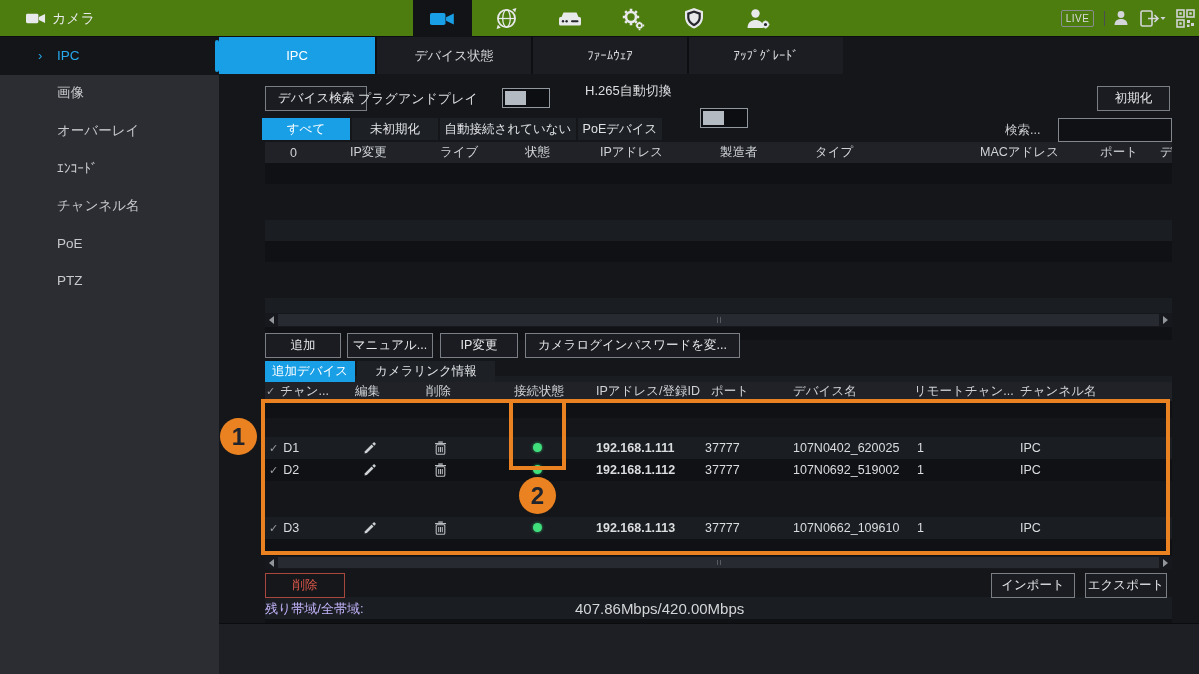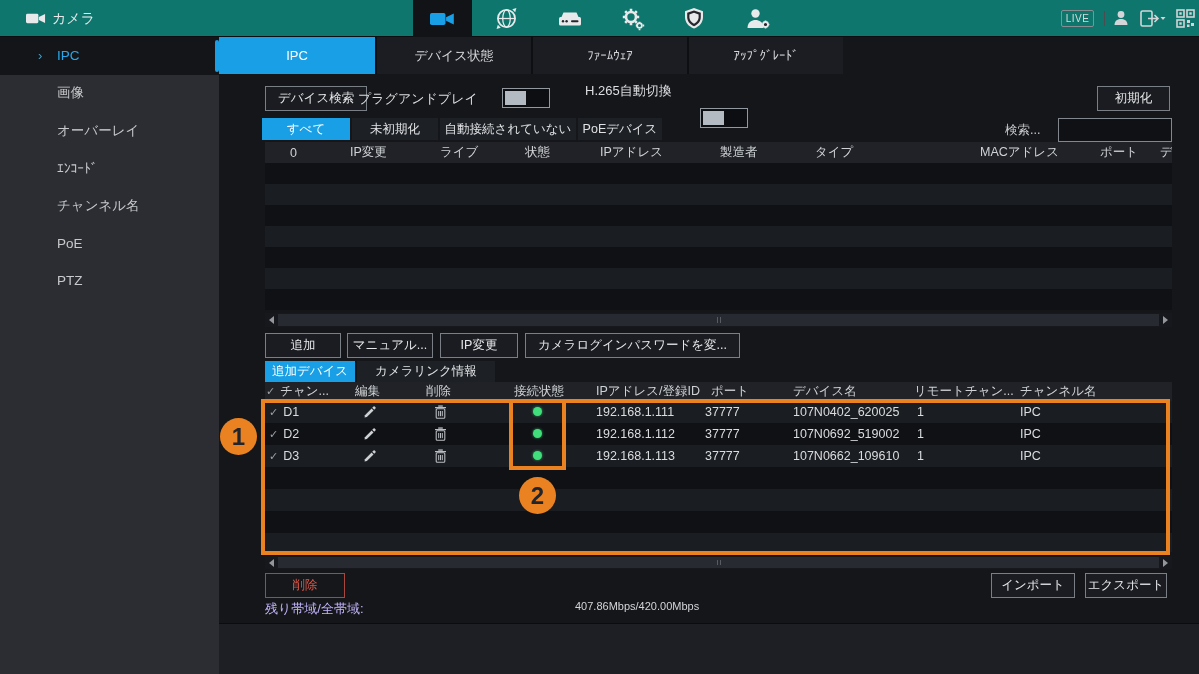--- a/index.html
+++ b/index.html
@@ -1,21 +1,21 @@
 <!DOCTYPE html>
 <html><head>
 <meta charset="utf-8">
 <style>
   html,body{margin:0;padding:0;background:#000;}
   *{box-sizing:border-box;font-family:"Liberation Sans","DejaVu Sans",sans-serif;}
   .screen{position:relative;width:1199px;height:674px;overflow:hidden;background:#141619;}
   .abs{position:absolute;}
 
   
-  .topbar{left:0;top:0;width:1199px;height:37px;background:#0f766e;border-bottom:1px solid #0c0d10;}
+  .topbar{left:0;top:0;width:1199px;height:37px;background:#4d7c0f;border-bottom:1px solid #0c0d10;}
   .tb-title{left:52px;top:0;height:37px;display:flex;align-items:center;color:#e8e9eb;font-size:14px;}
   .tb-camicon{left:26px;top:11px;}
   .tb-activetile{left:413px;top:0;width:59px;height:37px;background:#121317;display:flex;align-items:center;justify-content:center;cursor:pointer;}
   .tb-ic{top:0;width:46px;height:37px;display:flex;align-items:center;justify-content:center;cursor:pointer;}
   .live{left:1061px;top:10px;width:33px;height:17px;border:1px solid #898d92;border-radius:2px;color:#d9dbdd;font-size:10px;display:flex;align-items:center;justify-content:center;letter-spacing:.5px;cursor:pointer;}
   .tb-sep{left:1104px;top:11px;width:1px;height:15px;background:#4a4d52;}
 
   
   .sidebar{left:0;top:37px;width:219px;height:637px;background:#2b2d32;}
   .side-item{position:relative;height:37.5px;display:flex;align-items:center;color:#c7c9cc;font-size:13.5px;padding-left:57px;cursor:pointer;}
@@ -39,40 +39,40 @@
   .ftab{height:22px;display:flex;align-items:center;justify-content:center;background:#1d2025;color:#e0e2e4;font-size:12.5px;cursor:pointer;}
   .ftab.active{background:#189fe6;color:#fff;}
   .search-input{width:114px;height:24px;border:1px solid #82878d;background:#0f1115;color:#e5e6e8;font-size:12px;padding:0 6px;outline:none;}
 
   .t-head{display:grid;background:#202227;color:#cfd2d5;font-size:12.5px;align-items:center;}
   .t1-cols{grid-template-columns:60px 90px 85px 75px 120px 95px 180px 120px 60px 1fr;}
   .t1-cols>div{padding-left:25px;white-space:nowrap;overflow:hidden;}
   .t1-cols>div:nth-child(n+8){padding-left:10px;}
   .t1-row{height:21px;}
   .row-dark{background:#0f1115;}
-  .row-light{background:#1a1d22;}
+  .row-light{background:#1a1d22;margin-top:36px;}
 
   .t2-cols{grid-template-columns:85px 70px 90px 70px 120px 75px 135px 105px 1fr;}
   .t2-head{height:19px;}
   .t2-head>div{white-space:nowrap;overflow:hidden;}
   .t2-head>div:nth-child(1){padding-left:1px;}
   .t2-head>div:nth-child(2){padding-left:5px;}
   .t2-head>div:nth-child(3){padding-left:6px;}
   .t2-head>div:nth-child(4){padding-left:4px;}
   .t2-head>div:nth-child(5){padding-left:16px;}
   .t2-head>div:nth-child(6){padding-left:11px;}
   .t2-head>div:nth-child(7){padding-left:18px;}
   .t2-head>div:nth-child(8){padding-left:4px;}
   .t2-head>div:nth-child(9){padding-left:5px;}
   .t2-row{display:grid;height:22px;align-items:center;font-size:12.5px;color:#dadcde;}
   .t2-row>div{white-space:nowrap;overflow:hidden;}
   .t2-row>div:nth-child(1){padding-left:4px;}
   .t2-row>div:nth-child(2){padding-left:13px;}
   .t2-row>div:nth-child(3){padding-left:14px;}
-  .t2-row>div:nth-child(5){padding-left:16px;}
+  .t2-row>div:nth-child(5){padding-left:16px;font-weight:bold;}
   .t2-row>div:nth-child(6){padding-left:5px;}
   .t2-row>div:nth-child(7){padding-left:18px;}
   .t2-row>div:nth-child(8){padding-left:7px;}
   .t2-row>div:nth-child(9){padding-left:5px;}
   .chk{color:#9ea2a6;font-size:11px;margin-right:5px;}
   .dot{display:inline-block;width:9px;height:9px;border-radius:50%;background:#40df7c;margin-left:23px;box-shadow:0 0 3px rgba(64,223,124,.7);}
 
   .hscroll{height:14px;background:#16181d;display:flex;align-items:stretch;}
   .hs-arrow{width:13px;display:flex;align-items:center;justify-content:center;cursor:pointer;}
   .tri-l{width:0;height:0;border-top:4px solid transparent;border-bottom:4px solid transparent;border-right:5px solid #93979c;}
@@ -395,21 +395,21 @@
       <div class="hs-arrow">
           <span class="tri-r"></span>
         </div>
     </div>
 
     <div class="abs btn btn-delete" style="left:46px;top:499px;">削除</div>
     <div class="abs btn" style="left:772px;top:499px;width:84px;">インポート</div>
     <div class="abs btn" style="left:866px;top:499px;width:82px;">エクスポート</div>
 
     <div class="abs lbl" style="left:46px;top:526px;font-size:13px;color:#c4b5fd;">残り帯域/全帯域:</div>
-    <div class="abs lbl" style="left:356px;top:526px;font-size:11px;color:#d3d5d7;">407.86Mbps/420.00Mbps</div>
+    <div class="abs lbl" style="left:356px;top:526px;font-size:15px;color:#d3d5d7;">407.86Mbps/420.00Mbps</div>
   </div>
 
   <div class="abs bottomarea"></div>
 
   <div class="ann-rect" style="left:261px;top:399px;width:909px;height:156px;"></div>
   <div class="ann-rect" style="left:509px;top:399px;width:57px;height:71px;"></div>
   <div class="ann-badge" style="left:220px;top:418px;">1</div>
   <div class="ann-badge" style="left:519px;top:477px;">2</div>
 
 </div>

